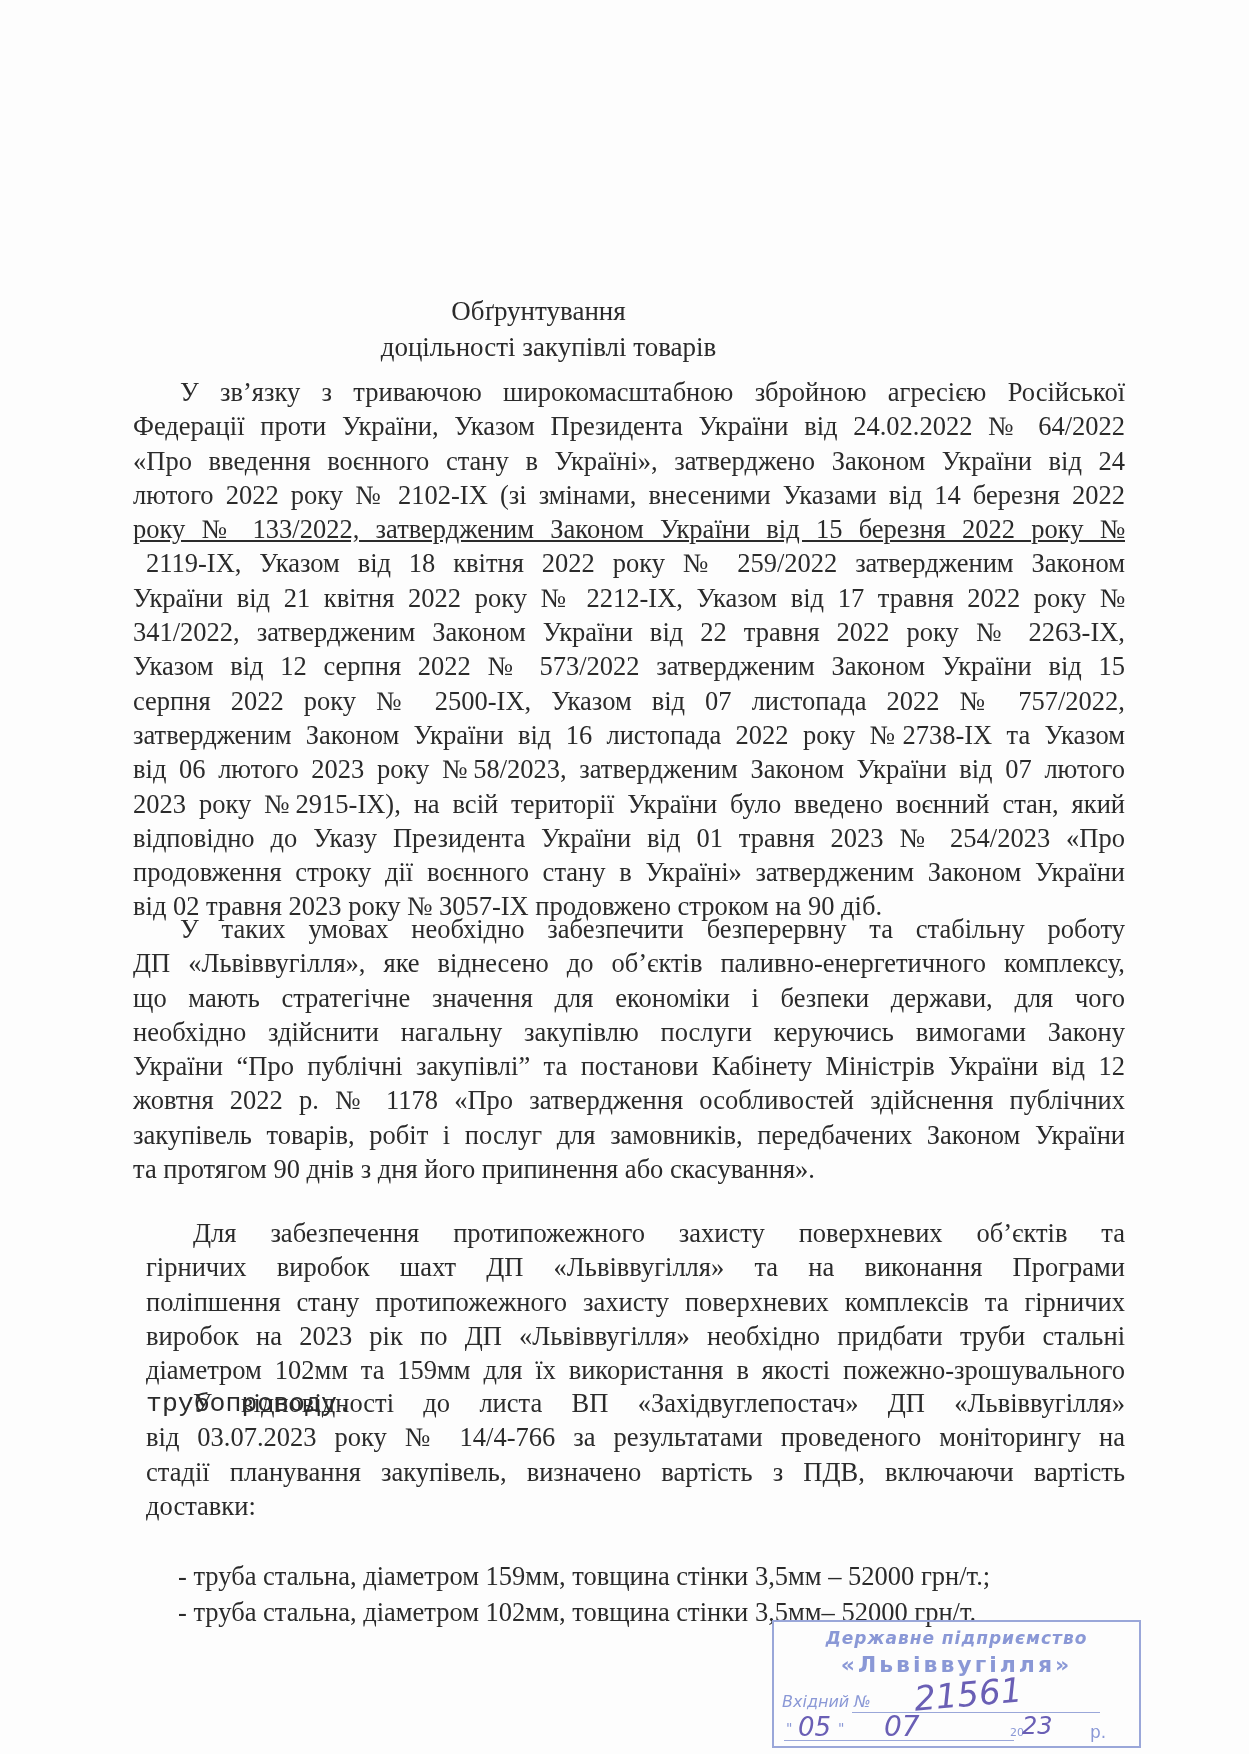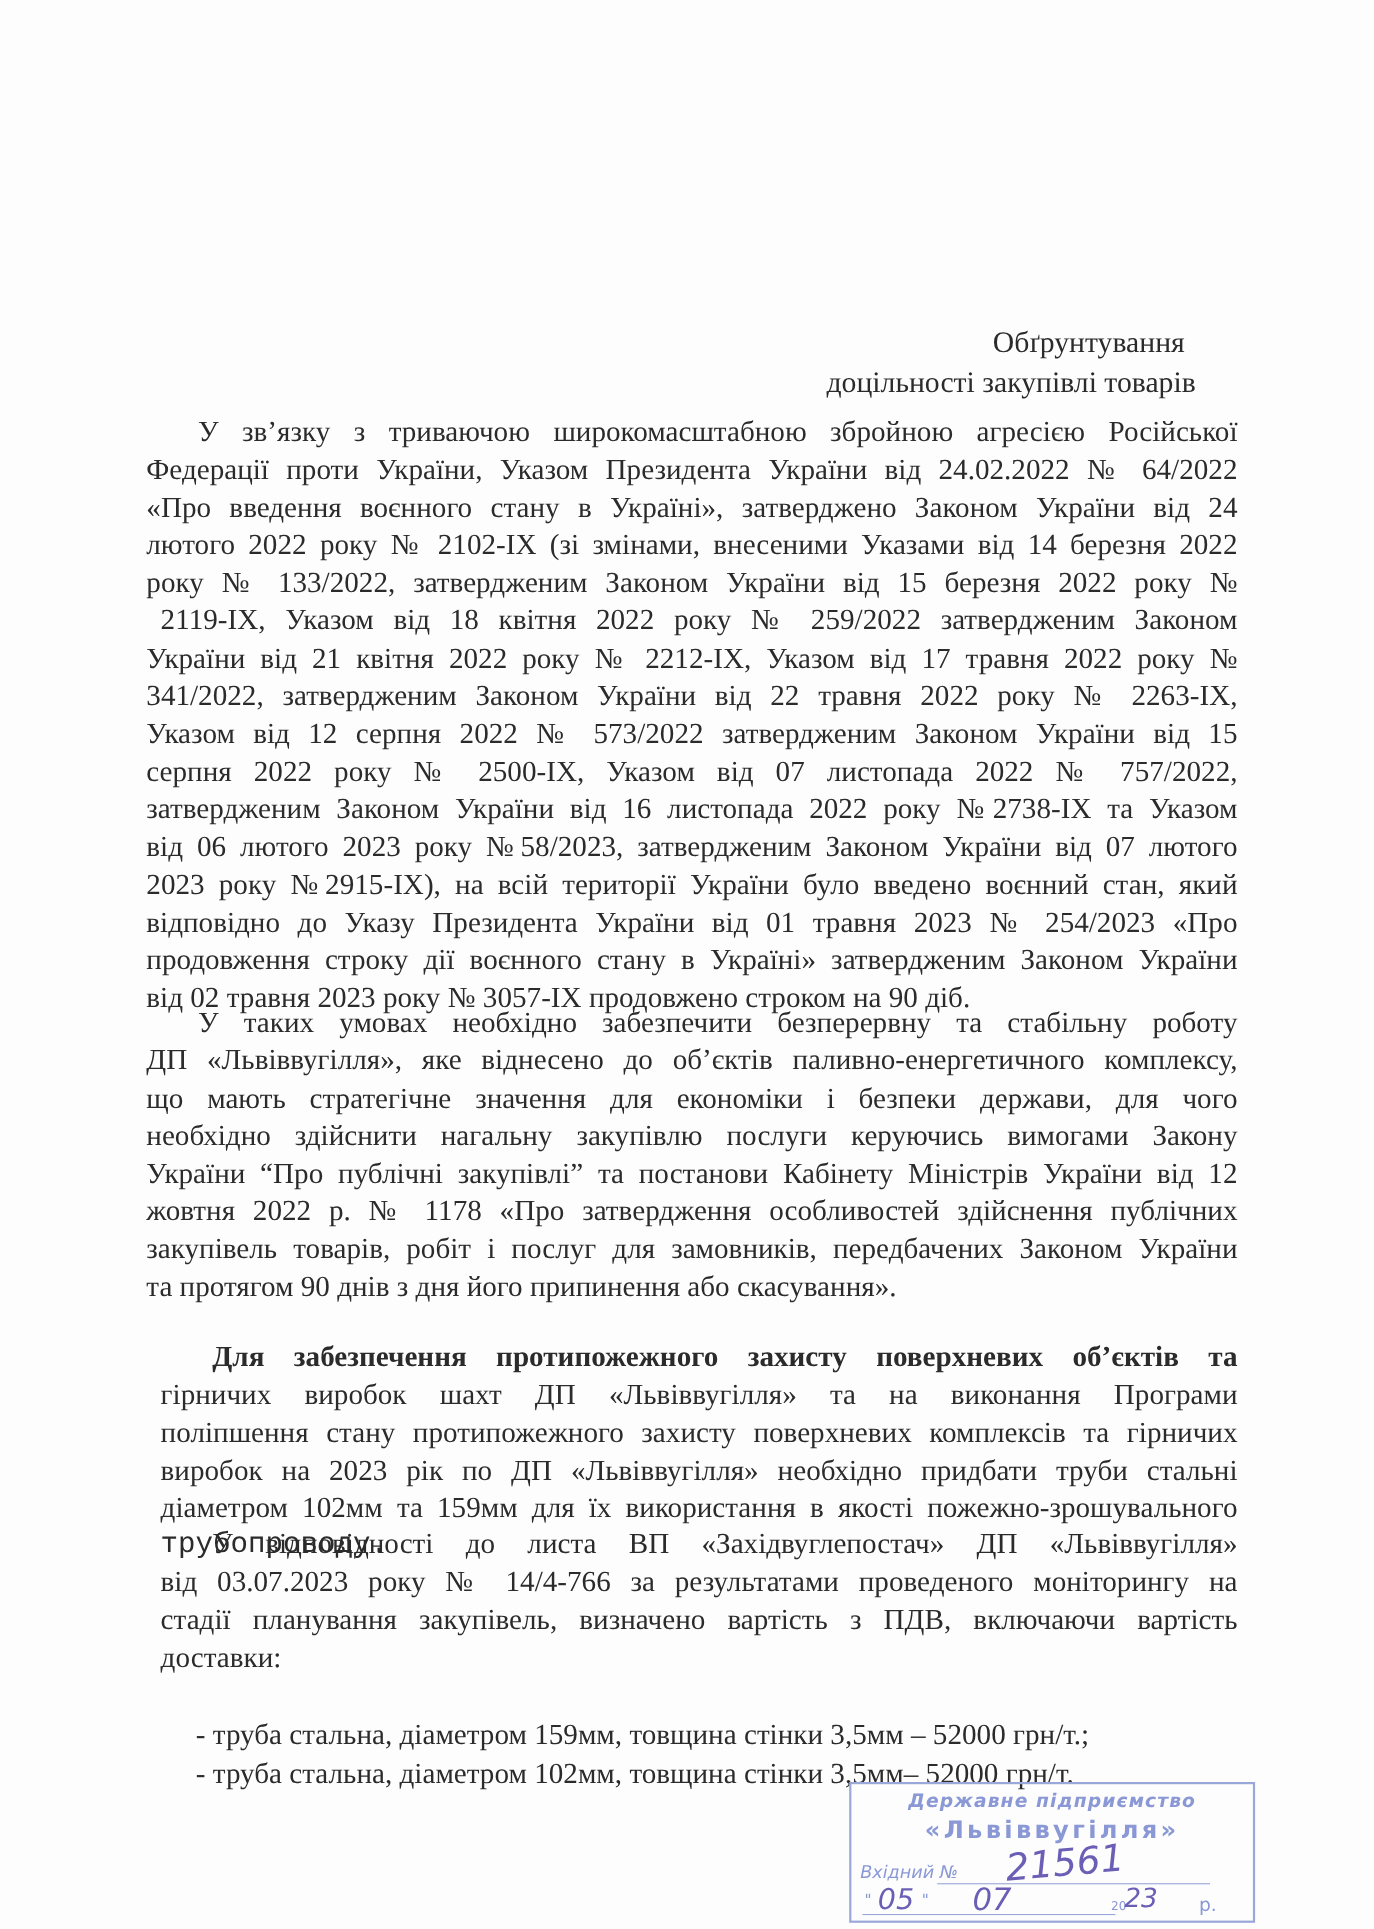--- a/index.html
+++ b/index.html
@@ -10,21 +10,21 @@
     font-family: "Liberation Serif", "DejaVu Serif", serif;
     color: #2b2b2b;
     font-size: 26.5px;
   }
   .addressee {
     position: absolute; left: 696px; top: 88px;
     line-height: 36px; font-size: 27px;
   }
   .addressee div { white-space: nowrap; }
   .title {
-    position: absolute; left: 0; width: 1077px; text-align: right;
+    position: absolute; left: 0; width: 1077px; text-align: center;
     line-height: 36px; font-size: 27px;
   }
   .title.t1 { top: 293px; }
   .title.t2 { top: 329px; left: 10px; }
   .body-text {
     position: absolute; left: 133px; width: 992px;
     line-height: 34.3px; text-align: justify;
     text-align-last: left;
   }
   .p1 { top: 375px; }
@@ -60,21 +60,21 @@
 
 
   <div class="title t1">Обґрунтування</div>
   <div class="title t2">доцільності закупівлі товарів</div>
 
   <div class="body-text p1" id="p0">
       <span class="indent-line" style="white-space: normal; padding-left: 47px; text-align: justify; text-align-last: justify;">У зв’язку з триваючою широкомасштабною збройною агресією Російської</span>
       <span class="indent-line" style="white-space: normal; text-align: justify; text-align-last: justify;">Федерації проти України, Указом Президента України від 24.02.2022 № 64/2022</span>
       <span class="indent-line" style="white-space: normal; text-align: justify; text-align-last: justify;">«Про введення воєнного стану в Україні», затверджено Законом України від 24</span>
       <span class="indent-line" style="white-space: normal; text-align: justify; text-align-last: justify;">лютого 2022 року № 2102-ІХ (зі змінами, внесеними Указами від 14 березня 2022</span>
-      <span class="indent-line" style="white-space: normal; text-align: justify; text-align-last: justify;">року № 133/2022, затвердженим Законом України від 15 березня 2022 року №</span>
+      <span class="indent-line" style="white-space: normal; text-align: justify; text-align-last: justify; text-decoration: underline;">року № 133/2022, затвердженим Законом України від 15 березня 2022 року №</span>
       <span class="indent-line" style="white-space: normal; text-align: justify; text-align-last: justify; margin-left: 13px;">2119-ІХ, Указом від 18 квітня 2022 року № 259/2022 затвердженим Законом</span>
       <span class="indent-line" style="white-space: normal; text-align: justify; text-align-last: justify;">України від 21 квітня 2022 року № 2212-ІХ,  Указом від 17 травня 2022 року №</span>
       <span class="indent-line" style="white-space: normal; text-align: justify; text-align-last: justify;">341/2022, затвердженим Законом України від 22 травня 2022 року № 2263-ІХ,</span>
       <span class="indent-line" style="white-space: normal; text-align: justify; text-align-last: justify;">Указом від 12 серпня 2022 № 573/2022 затвердженим Законом України від 15</span>
       <span class="indent-line" style="white-space: normal; text-align: justify; text-align-last: justify;">серпня 2022 року № 2500-ІХ, Указом від 07 листопада 2022  № 757/2022,</span>
       <span class="indent-line" style="white-space: normal; text-align: justify; text-align-last: justify;">затвердженим Законом України від 16 листопада 2022 року №2738-ІХ та Указом</span>
       <span class="indent-line" style="white-space: normal; text-align: justify; text-align-last: justify;">від 06 лютого 2023 року №58/2023, затвердженим Законом України від 07 лютого</span>
       <span class="indent-line" style="white-space: normal; text-align: justify; text-align-last: justify;">2023 року №2915-ІХ), на всій території України було введено воєнний стан, який</span>
       <span class="indent-line" style="white-space: normal; text-align: justify; text-align-last: justify;">відповідно до Указу Президента України від 01 травня 2023 № 254/2023 «Про</span>
       <span class="indent-line" style="white-space: normal; text-align: justify; text-align-last: justify;">продовження строку дії воєнного стану в Україні» затвердженим Законом України</span>
@@ -84,21 +84,21 @@
       <span class="indent-line" style="white-space: normal; padding-left: 47px; text-align: justify; text-align-last: justify;">У таких умовах необхідно забезпечити безперервну та стабільну роботу</span>
       <span class="indent-line" style="white-space: normal; text-align: justify; text-align-last: justify;">ДП «Львіввугілля», яке віднесено до об’єктів паливно-енергетичного комплексу,</span>
       <span class="indent-line" style="white-space: normal; text-align: justify; text-align-last: justify;">що мають стратегічне значення для економіки і безпеки держави, для чого</span>
       <span class="indent-line" style="white-space: normal; text-align: justify; text-align-last: justify;">необхідно здійснити нагальну закупівлю послуги  керуючись вимогами Закону</span>
       <span class="indent-line" style="white-space: normal; text-align: justify; text-align-last: justify;">України “Про публічні закупівлі” та постанови Кабінету Міністрів України від 12</span>
       <span class="indent-line" style="white-space: normal; text-align: justify; text-align-last: justify;">жовтня 2022 р. № 1178 «Про затвердження особливостей здійснення публічних</span>
       <span class="indent-line" style="white-space: normal; text-align: justify; text-align-last: justify;">закупівель товарів, робіт і послуг для замовників, передбачених Законом України</span>
       <span class="indent-line" style="white-space: nowrap; text-align: left;">та протягом 90 днів з дня його припинення або скасування».</span>
     </div>
   <div class="body-text p3" id="p2">
-      <span class="indent-line" style="white-space: normal; padding-left: 47px; text-align: justify; text-align-last: justify; font-weight: bold;">Для забезпечення протипожежного захисту поверхневих об’єктів та</span>
+      <span class="indent-line" style="white-space: normal; padding-left: 47px; text-align: justify; text-align-last: justify;">Для забезпечення протипожежного захисту поверхневих об’єктів та</span>
       <span class="indent-line" style="white-space: normal; text-align: justify; text-align-last: justify;">гірничих виробок шахт ДП «Львіввугілля» та на виконання Програми</span>
       <span class="indent-line" style="white-space: normal; text-align: justify; text-align-last: justify;">поліпшення стану протипожежного захисту поверхневих комплексів та гірничих</span>
       <span class="indent-line" style="white-space: normal; text-align: justify; text-align-last: justify;">виробок на 2023 рік по ДП «Львіввугілля» необхідно придбати труби стальні</span>
       <span class="indent-line" style="white-space: normal; text-align: justify; text-align-last: justify;">діаметром 102мм та 159мм для їх використання в якості пожежно-зрошувального</span>
       <span class="indent-line" style="white-space: nowrap; text-align: left; font-family: Liberation Mono, monospace;">трубопроводу.</span>
     </div>
   <div class="body-text p4" id="p3">
       <span class="indent-line" style="white-space: normal; padding-left: 47px; text-align: justify; text-align-last: justify;">У відповідності до листа ВП «Західвуглепостач» ДП «Львіввугілля»</span>
       <span class="indent-line" style="white-space: normal; text-align: justify; text-align-last: justify;">від 03.07.2023 року № 14/4-766 за результатами проведеного моніторингу на</span>
       <span class="indent-line" style="white-space: normal; text-align: justify; text-align-last: justify;">стадії планування закупівель, визначено  вартість з ПДВ,  включаючи вартість</span>

